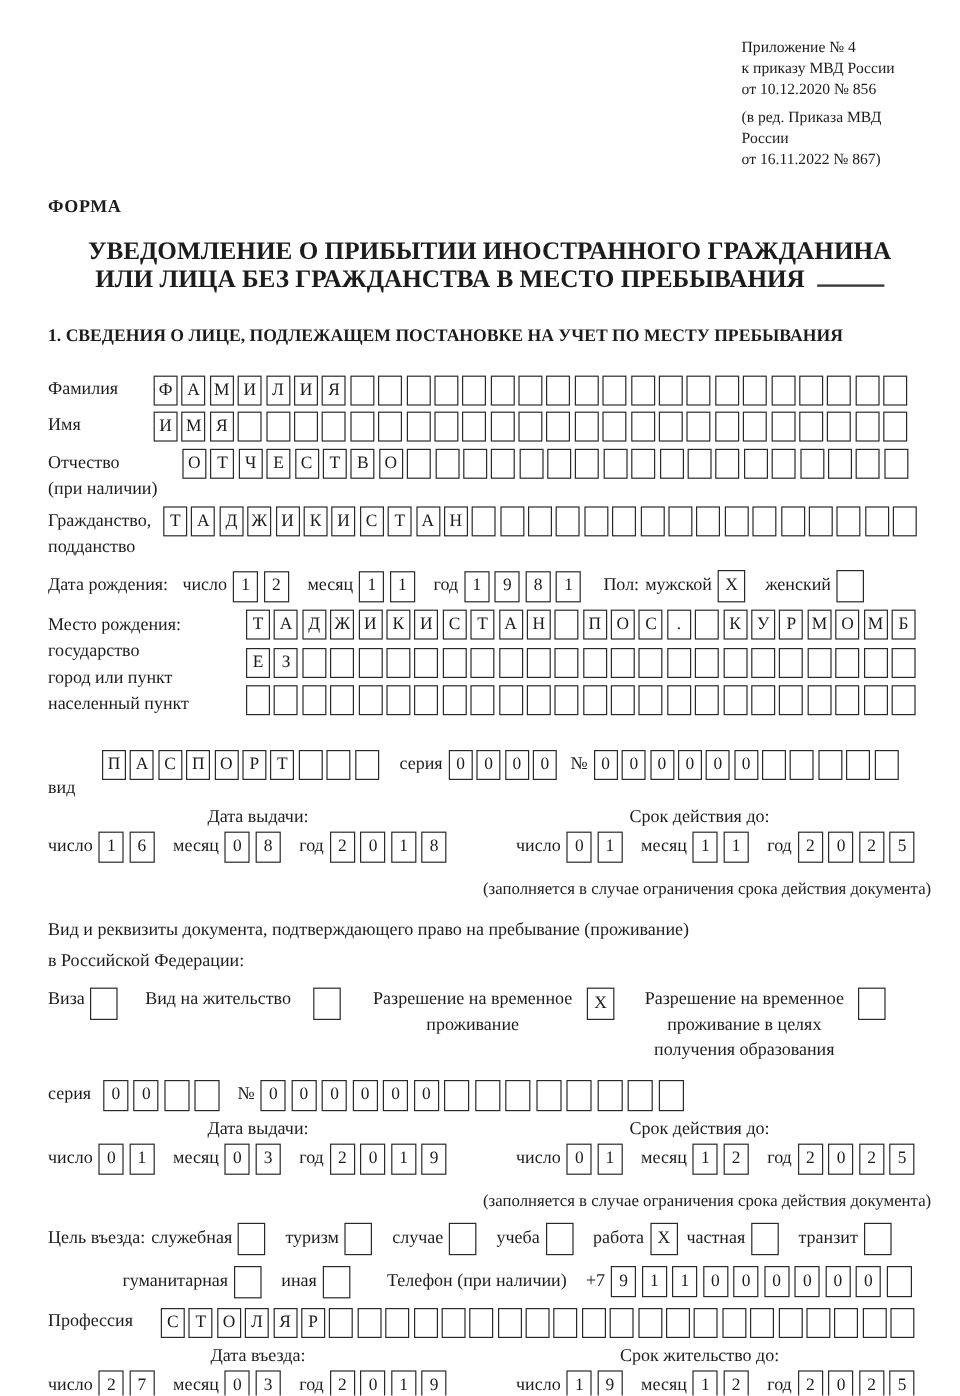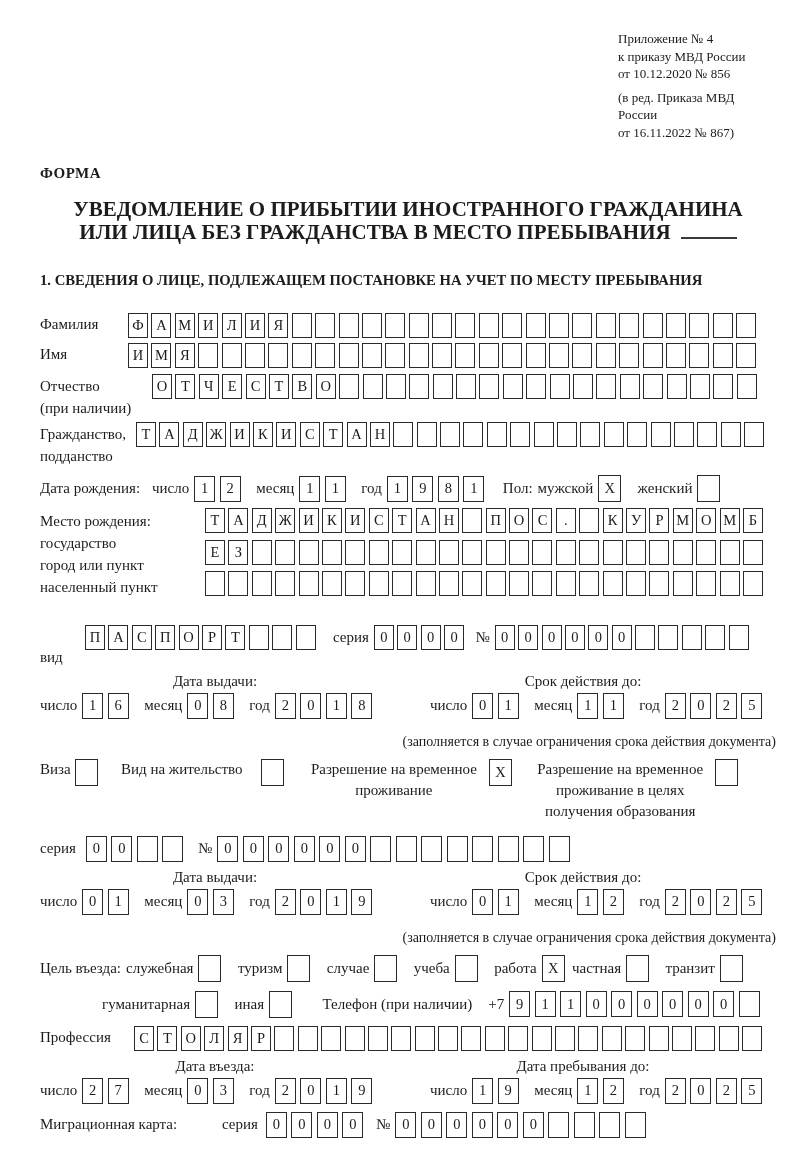--- a/index.html
+++ b/index.html
@@ -420,20 +420,24 @@
       <span class="cells sp">
           <span class="cell">2</span>
           <span class="cell">0</span>
           <span class="cell">2</span>
           <span class="cell">5</span>
         </span>
     </div>
   </div>
   <div class="dnote">(заполняется в случае ограничения срока действия документа)</div>
 
+  <div class="intro">
+    <div>Вид и реквизиты документа, подтверждающего право на пребывание (проживание)</div>
+    <div>в Российской Федерации:</div>
+  </div>
 
   <div class="optrow">
     <span class="opt">
       <span class="optlines">Виза</span>
       <span class="cells chk" style="margin-left:4px;">
           <span class="cell"></span>
         </span>
     </span>
     <span class="opt" style="margin-left:20px;">
       <span class="optlines">Вид на жительство</span>
@@ -620,21 +624,21 @@
         <span class="cell"></span>
         <span class="cell"></span>
         <span class="cell"></span>
         <span class="cell"></span>
         <span class="cell"></span>
       </span>
   </div>
 
   <div class="dtitles">
     <div class="c1">Дата въезда:</div>
-    <div class="c2">Дата пребывания до:</div>
+    <div class="c2">Срок жительство до:</div>
   </div>
   <div class="dvals">
     <div class="dg c1">
       <span class="lbl">число</span>
       <span class="cells sp">
           <span class="cell">2</span>
           <span class="cell">7</span>
         </span>
       <span class="lbl">месяц</span>
       <span class="cells sp">

